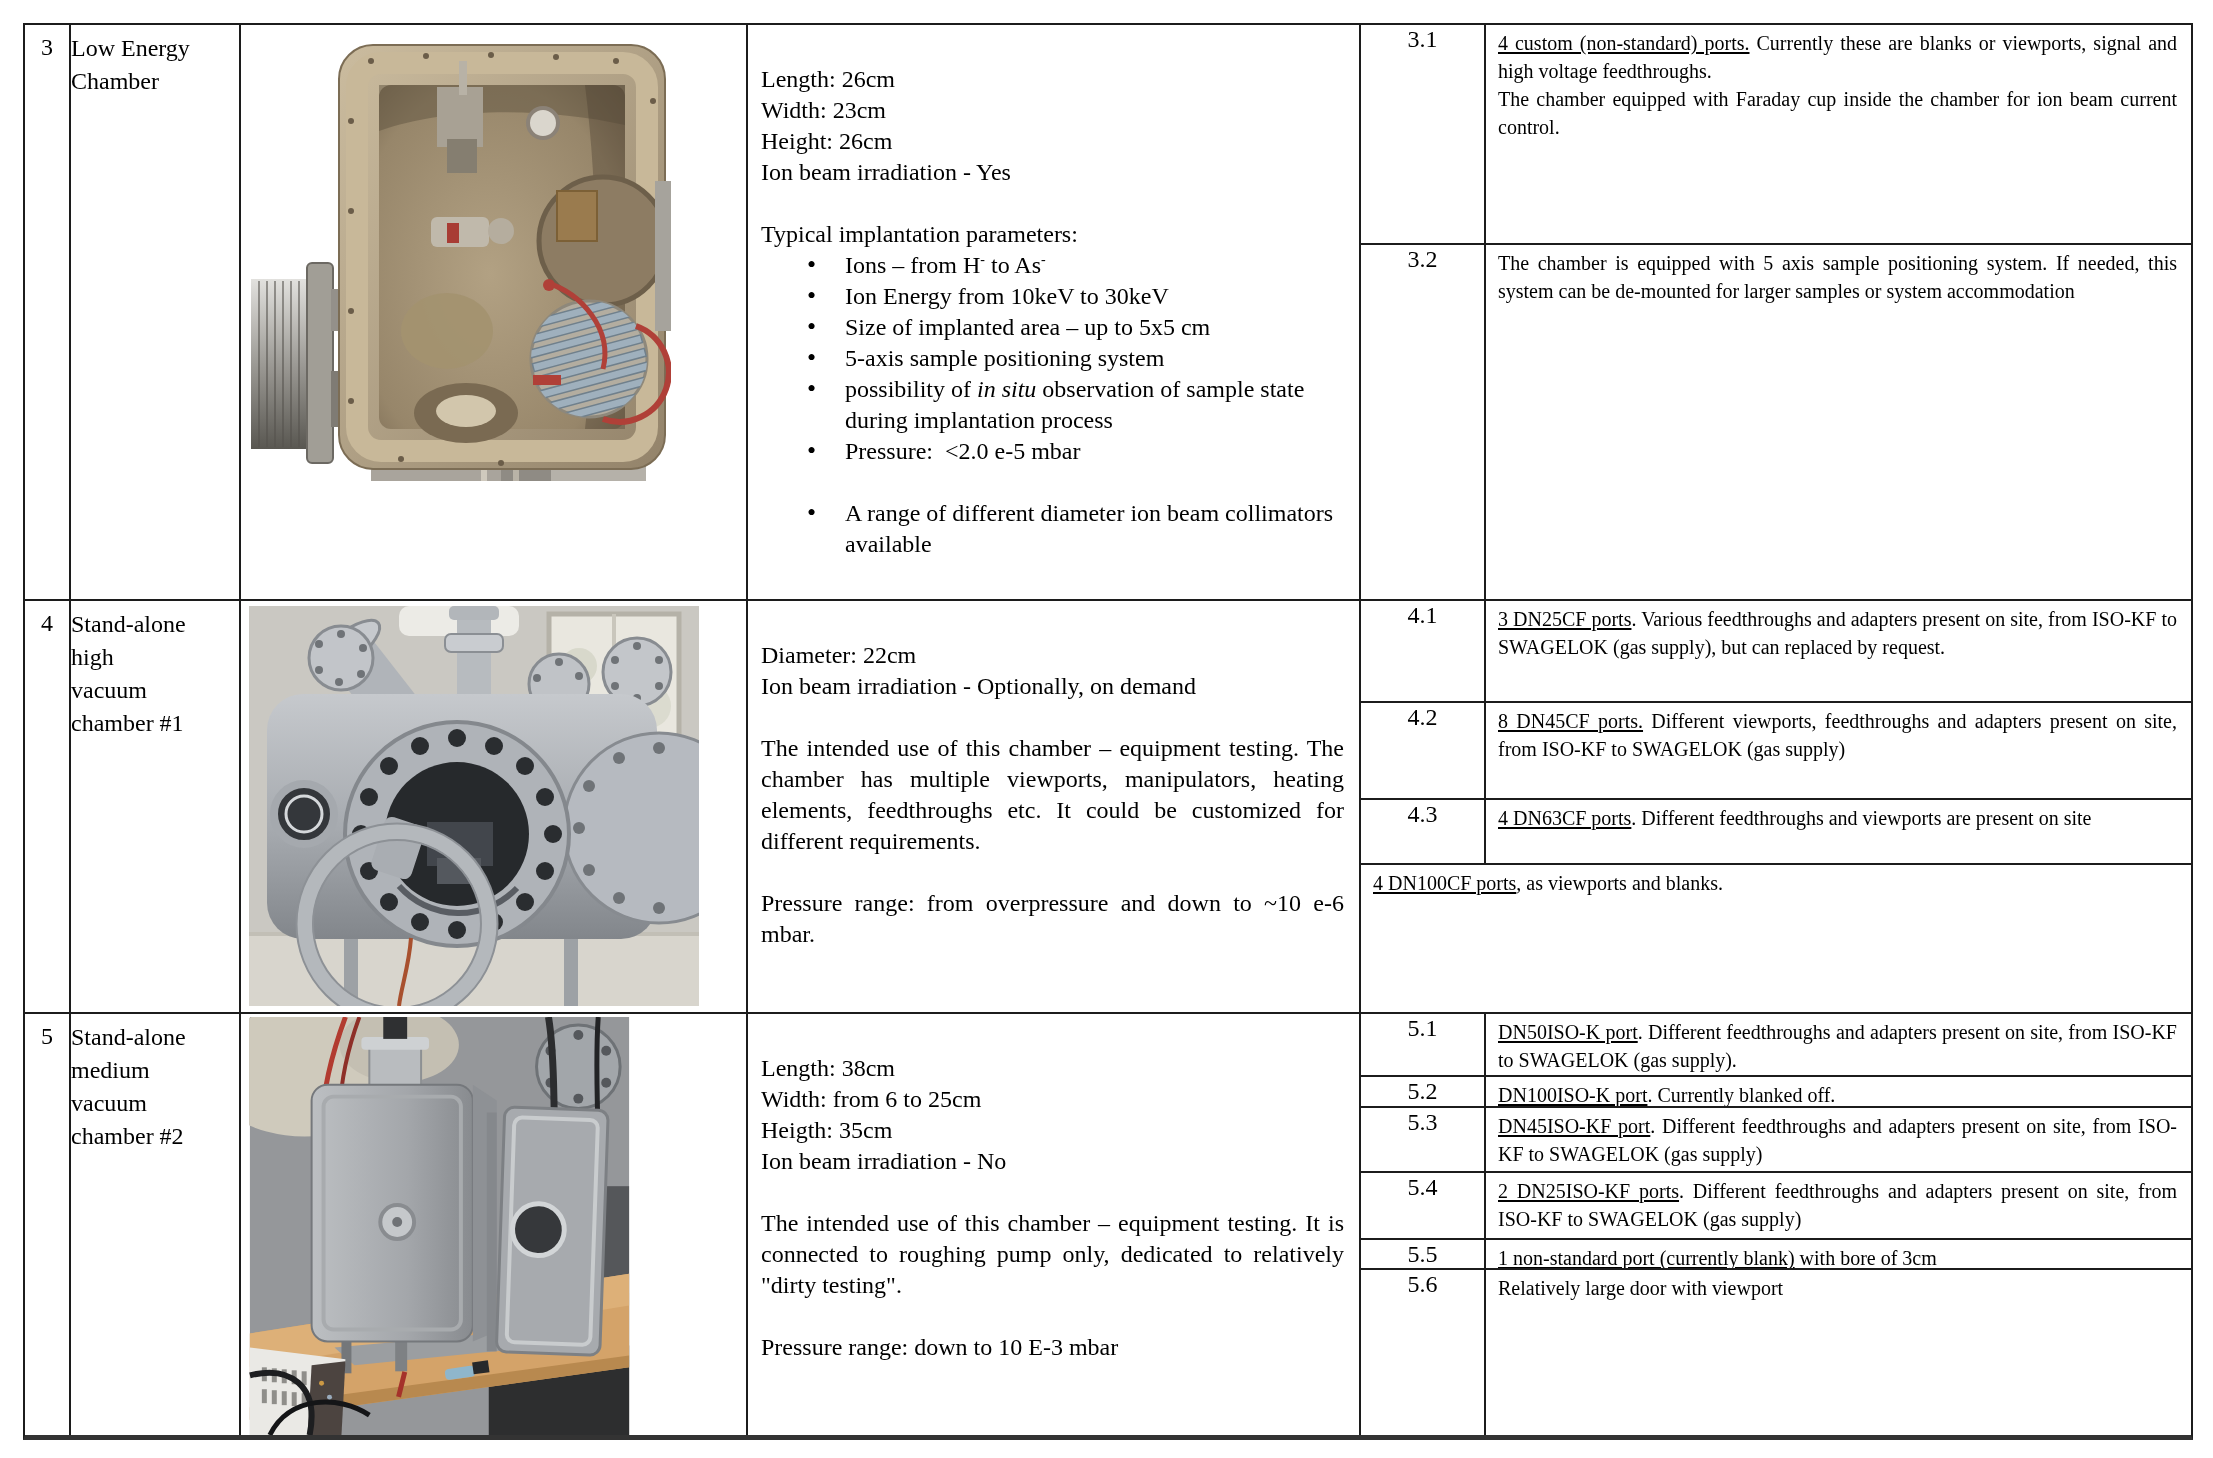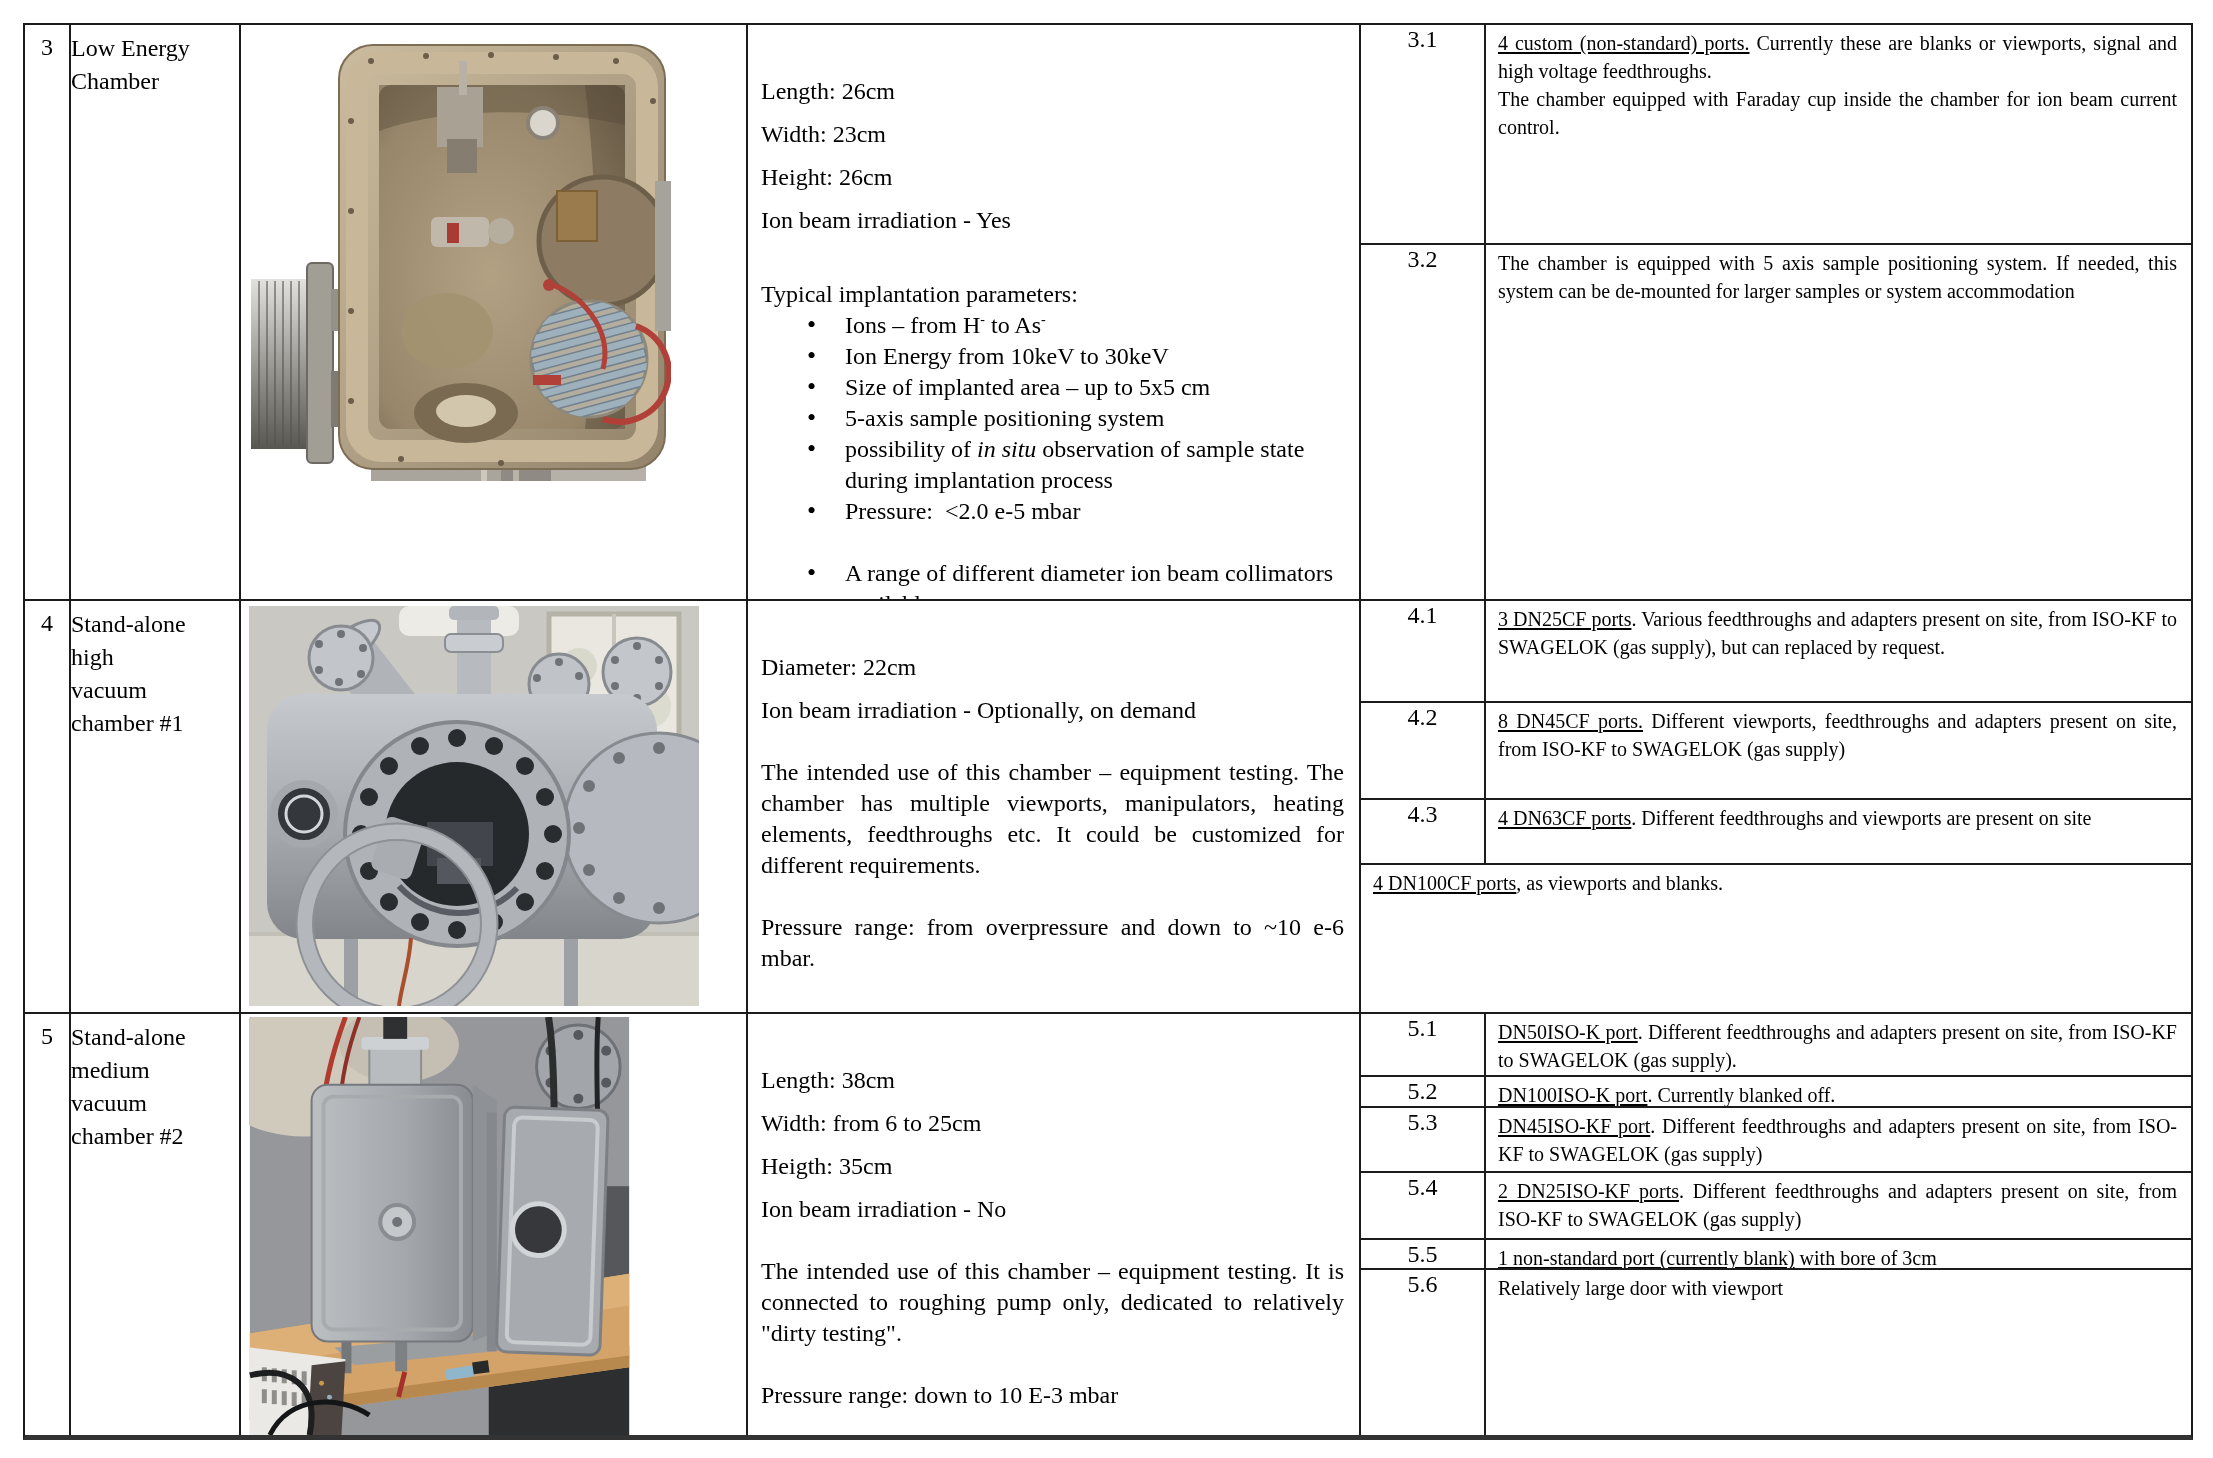--- a/index.html
+++ b/index.html
@@ -21,21 +21,21 @@
   .cphoto{flex:0 0 507px;position:relative;background:#fff;}
   .cspec{flex:0 0 613px;padding:8px 15px 0 13px;font-size:24px;line-height:31px;}
   .csub{flex:1 1 auto;display:flex;flex-direction:column;min-width:0;overflow:hidden;}
   .subrow{display:flex;box-sizing:border-box;border-bottom:2px solid #1c1c1c;min-height:0;overflow:hidden;}
   .subrow.last{border-bottom:none;flex:1 1 auto;}
   .subnum{flex:0 0 125px;box-sizing:border-box;border-right:2px solid #1c1c1c;
           text-align:center;font-size:24px;line-height:28px;}
   .subtext{flex:1 1 auto;padding:4px 14px 0 12px;font-size:20px;line-height:28px;min-width:0;}
   .just{text-align:justify;}
   .gap{height:31px;}
-  .line{white-space:nowrap;margin-top:12px;}
+  .line{white-space:nowrap;}
   .bullets{margin-top:0;}
   .bullet{position:relative;padding-left:84px;}
   .bullet .dot{position:absolute;left:46px;top:-1px;font-size:26px;}
   .bullet.gapb{margin-top:31px;}
   sup{font-size:14px;line-height:0;vertical-align:super;}
   .u{text-decoration:underline;text-underline-offset:2px;}
   .ph{position:absolute;display:block;}
   .ph1{left:10px;top:6px;width:420px;height:450px;}
   .ph2{left:8px;top:5px;width:450px;height:400px;}
   .ph3{left:8px;top:3px;width:381px;height:418px;}

